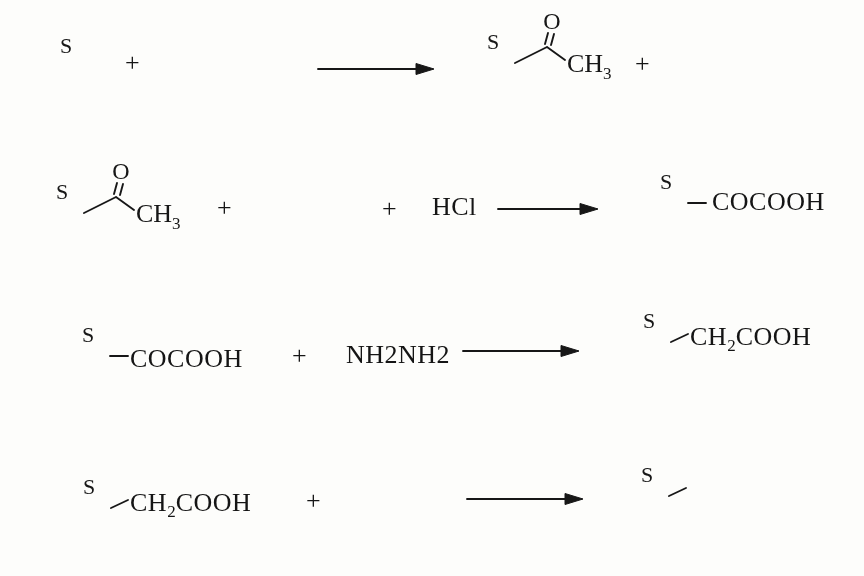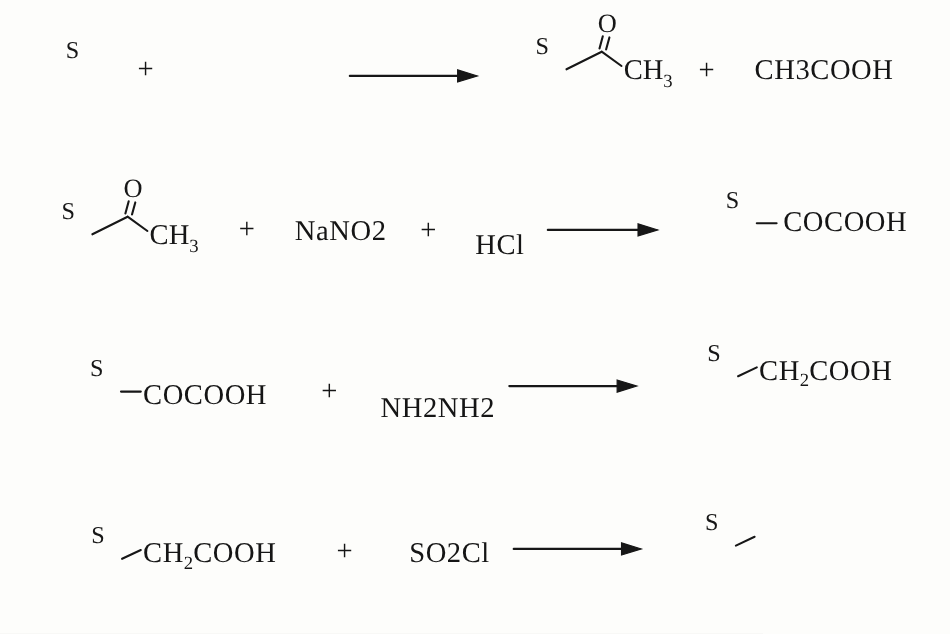--- a/index.html
+++ b/index.html
@@ -69,81 +69,78 @@
         <use href="#ring-core"></use>
       </g>
     <path d="M60,63 L92,47 M90,44 L93,33 M96,45 L99,34 M92,47 L110,60"></path>
     <text class="atom-o" x="97" y="29">O</text>
     <text class="grp" x="112" y="72">CH</text>
     <text class="grp-sub" x="148" y="79">3</text>
   </svg>
 
   <span class="plus abs" style="left:635px;top:50px">+</span>
 
-  <span class="fm" style="left:686px;top:49px">CH3COOH</span>
 
   <svg class="struct" style="left:24px;top:150px" width="170" height="102" viewBox="0 0 170 102">
     <g transform="translate(2,30)">
         <use href="#ring-core"></use>
       </g>
     <path d="M60,63 L92,47 M90,44 L93,33 M96,45 L99,34 M92,47 L110,60"></path>
     <text class="atom-o" x="97" y="29">O</text>
     <text class="grp" x="112" y="72">CH</text>
     <text class="grp-sub" x="148" y="79">3</text>
   </svg>
 
   <span class="plus abs" style="left:217px;top:194px">+</span>
 
-  <span class="fm" style="left:268px;top:195px">NaNO2</span>
 
   <span class="plus abs" style="left:382px;top:195px">+</span>
 
-  <span class="fm" style="left:432px;top:208px">HCl</span>
+  <span class="fm" style="left:432px;top:192px">HCl</span>
 
   <svg class="arrow" style="left:498px;top:201px" width="100" height="16" viewBox="0 0 100 16">
     <line x1="0" y1="8" x2="84" y2="8"></line>
     <polygon points="82,2.5 100,8 82,13.5"></polygon>
   </svg>
 
   <svg class="struct" style="left:630px;top:170px" width="80" height="68" viewBox="0 0 80 68">
     <use href="#ring-core"></use>
     <path d="M58,33 L76,33"></path>
   </svg>
   <span class="fm" style="left:712px;top:187px"><span>COCOOH</span><sub></sub><span></span></span>
 
   <svg class="struct" style="left:52px;top:323px" width="80" height="68" viewBox="0 0 80 68">
     <use href="#ring-core"></use>
     <path d="M58,33 L76,33"></path>
   </svg>
   <span class="fm" style="left:130px;top:344px"><span>COCOOH</span><sub></sub><span></span></span>
 
   <span class="plus abs" style="left:292px;top:342px">+</span>
 
-  <span class="fm" style="left:346px;top:356px">NH2NH2</span>
+  <span class="fm" style="left:346px;top:340px">NH2NH2</span>
 
   <svg class="arrow" style="left:463px;top:343px" width="116" height="16" viewBox="0 0 116 16">
     <line x1="0" y1="8" x2="100" y2="8"></line>
     <polygon points="98,2.5 116,8 98,13.5"></polygon>
   </svg>
 
   <svg class="struct" style="left:613px;top:309px" width="80" height="68" viewBox="0 0 80 68">
     <use href="#ring-core"></use>
     <path d="M58,33 L75,25"></path>
   </svg>
   <span class="fm" style="left:690px;top:322px"><span>CH</span><sub>2</sub><span>COOH</span></span>
 
   <svg class="struct" style="left:53px;top:475px" width="80" height="68" viewBox="0 0 80 68">
     <use href="#ring-core"></use>
     <path d="M58,33 L75,25"></path>
   </svg>
   <span class="fm" style="left:130px;top:488px"><span>CH</span><sub>2</sub><span>COOH</span></span>
 
   <span class="plus abs" style="left:306px;top:487px">+</span>
 
-  <span class="fm" style="left:372px;top:488px">SO2Cl</span>
 
   <svg class="arrow" style="left:467px;top:491px" width="116" height="16" viewBox="0 0 116 16">
     <line x1="0" y1="8" x2="100" y2="8"></line>
     <polygon points="98,2.5 116,8 98,13.5"></polygon>
   </svg>
 
   <svg class="struct" style="left:611px;top:463px" width="80" height="68" viewBox="0 0 80 68">
     <use href="#ring-core"></use>
     <path d="M58,33 L75,25"></path>
   </svg>

